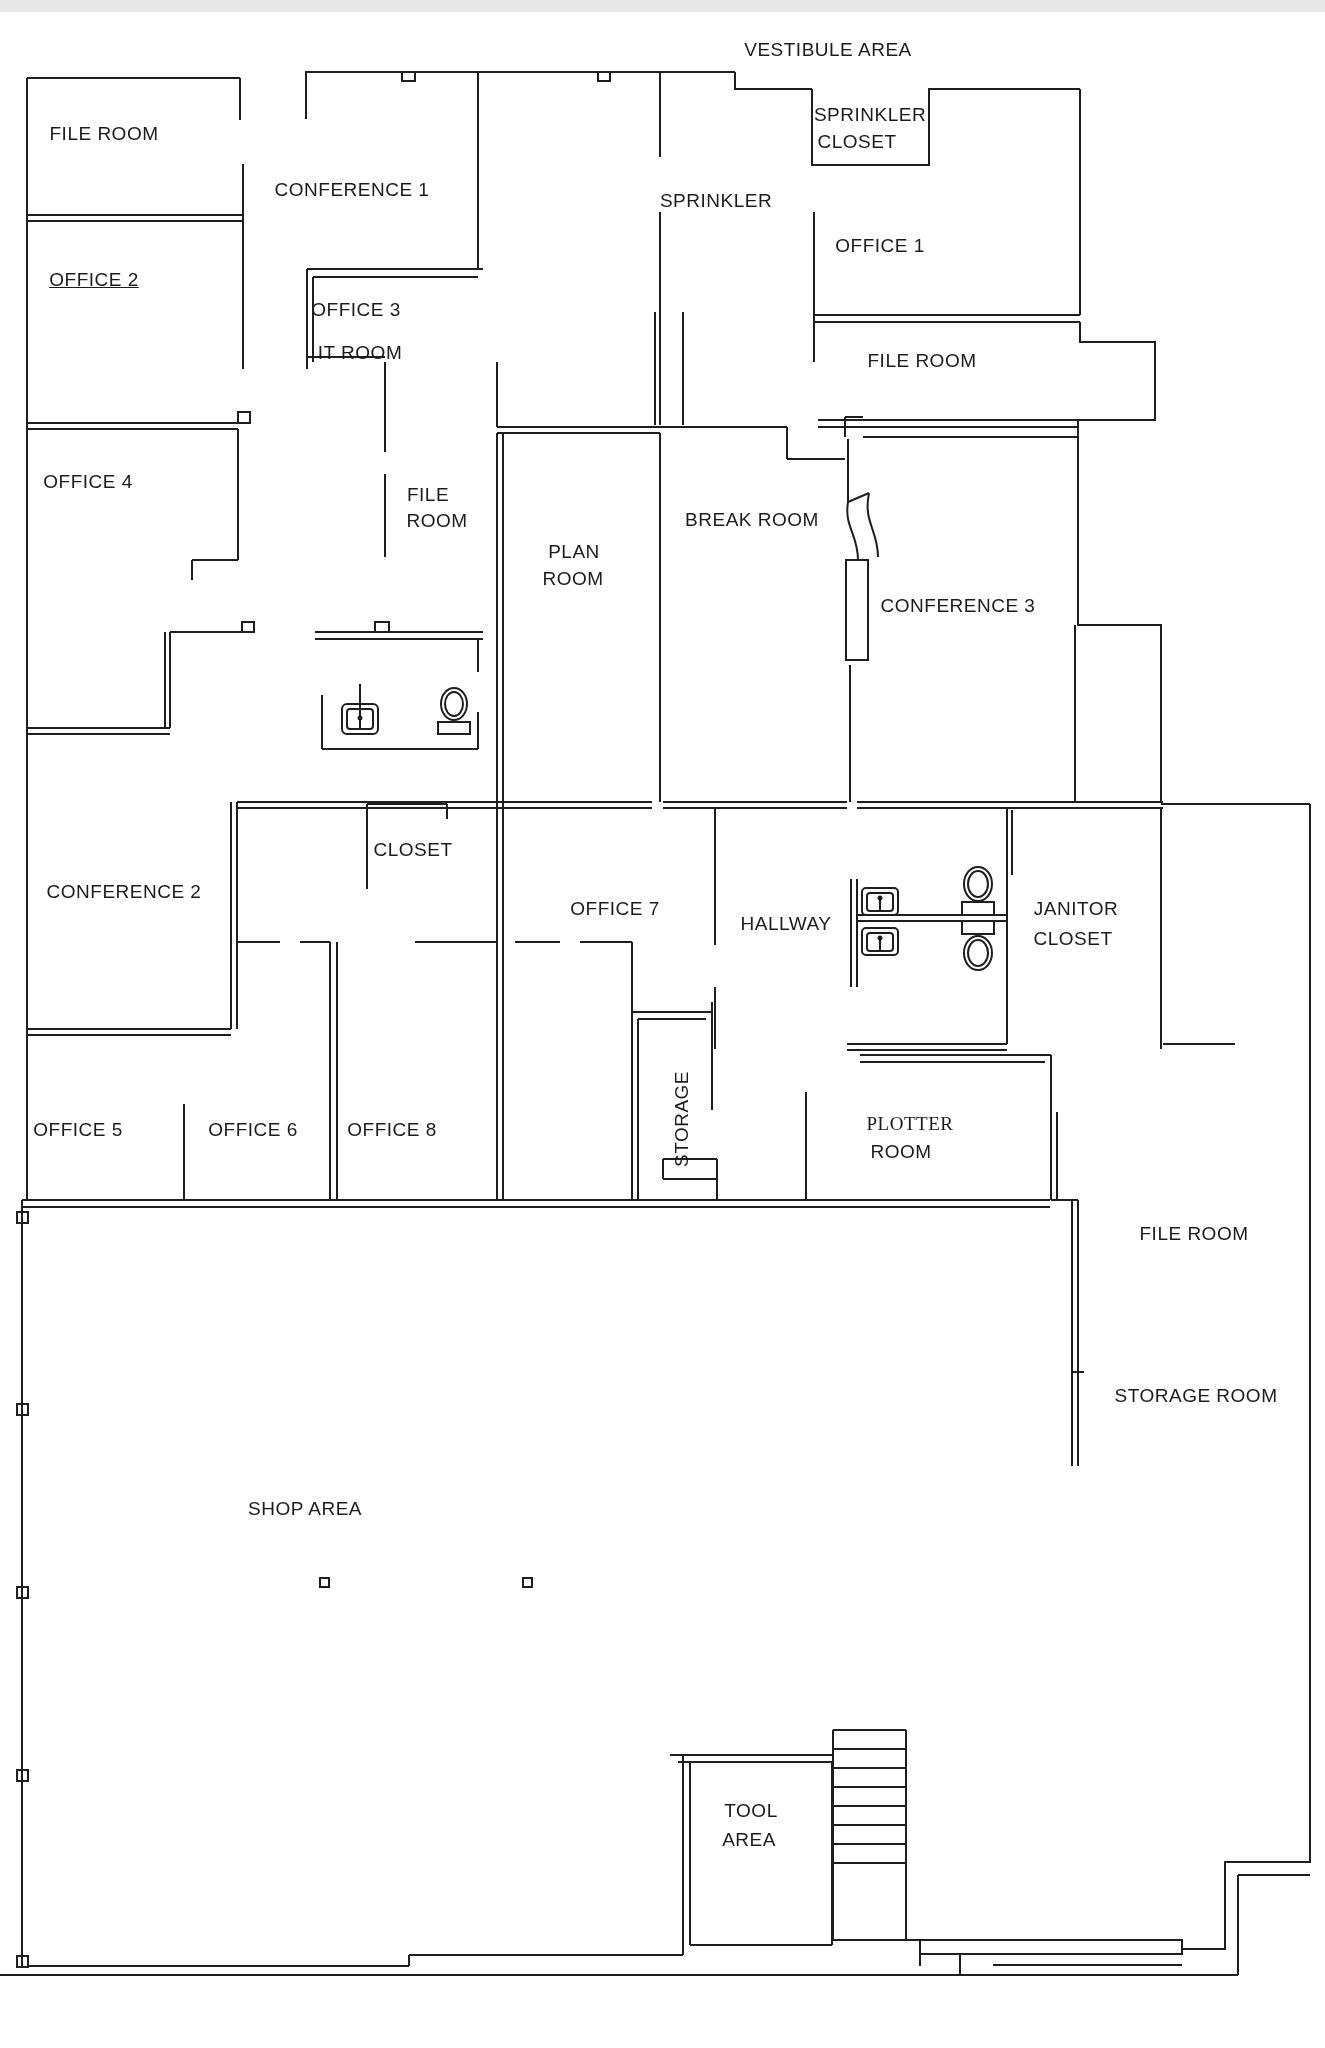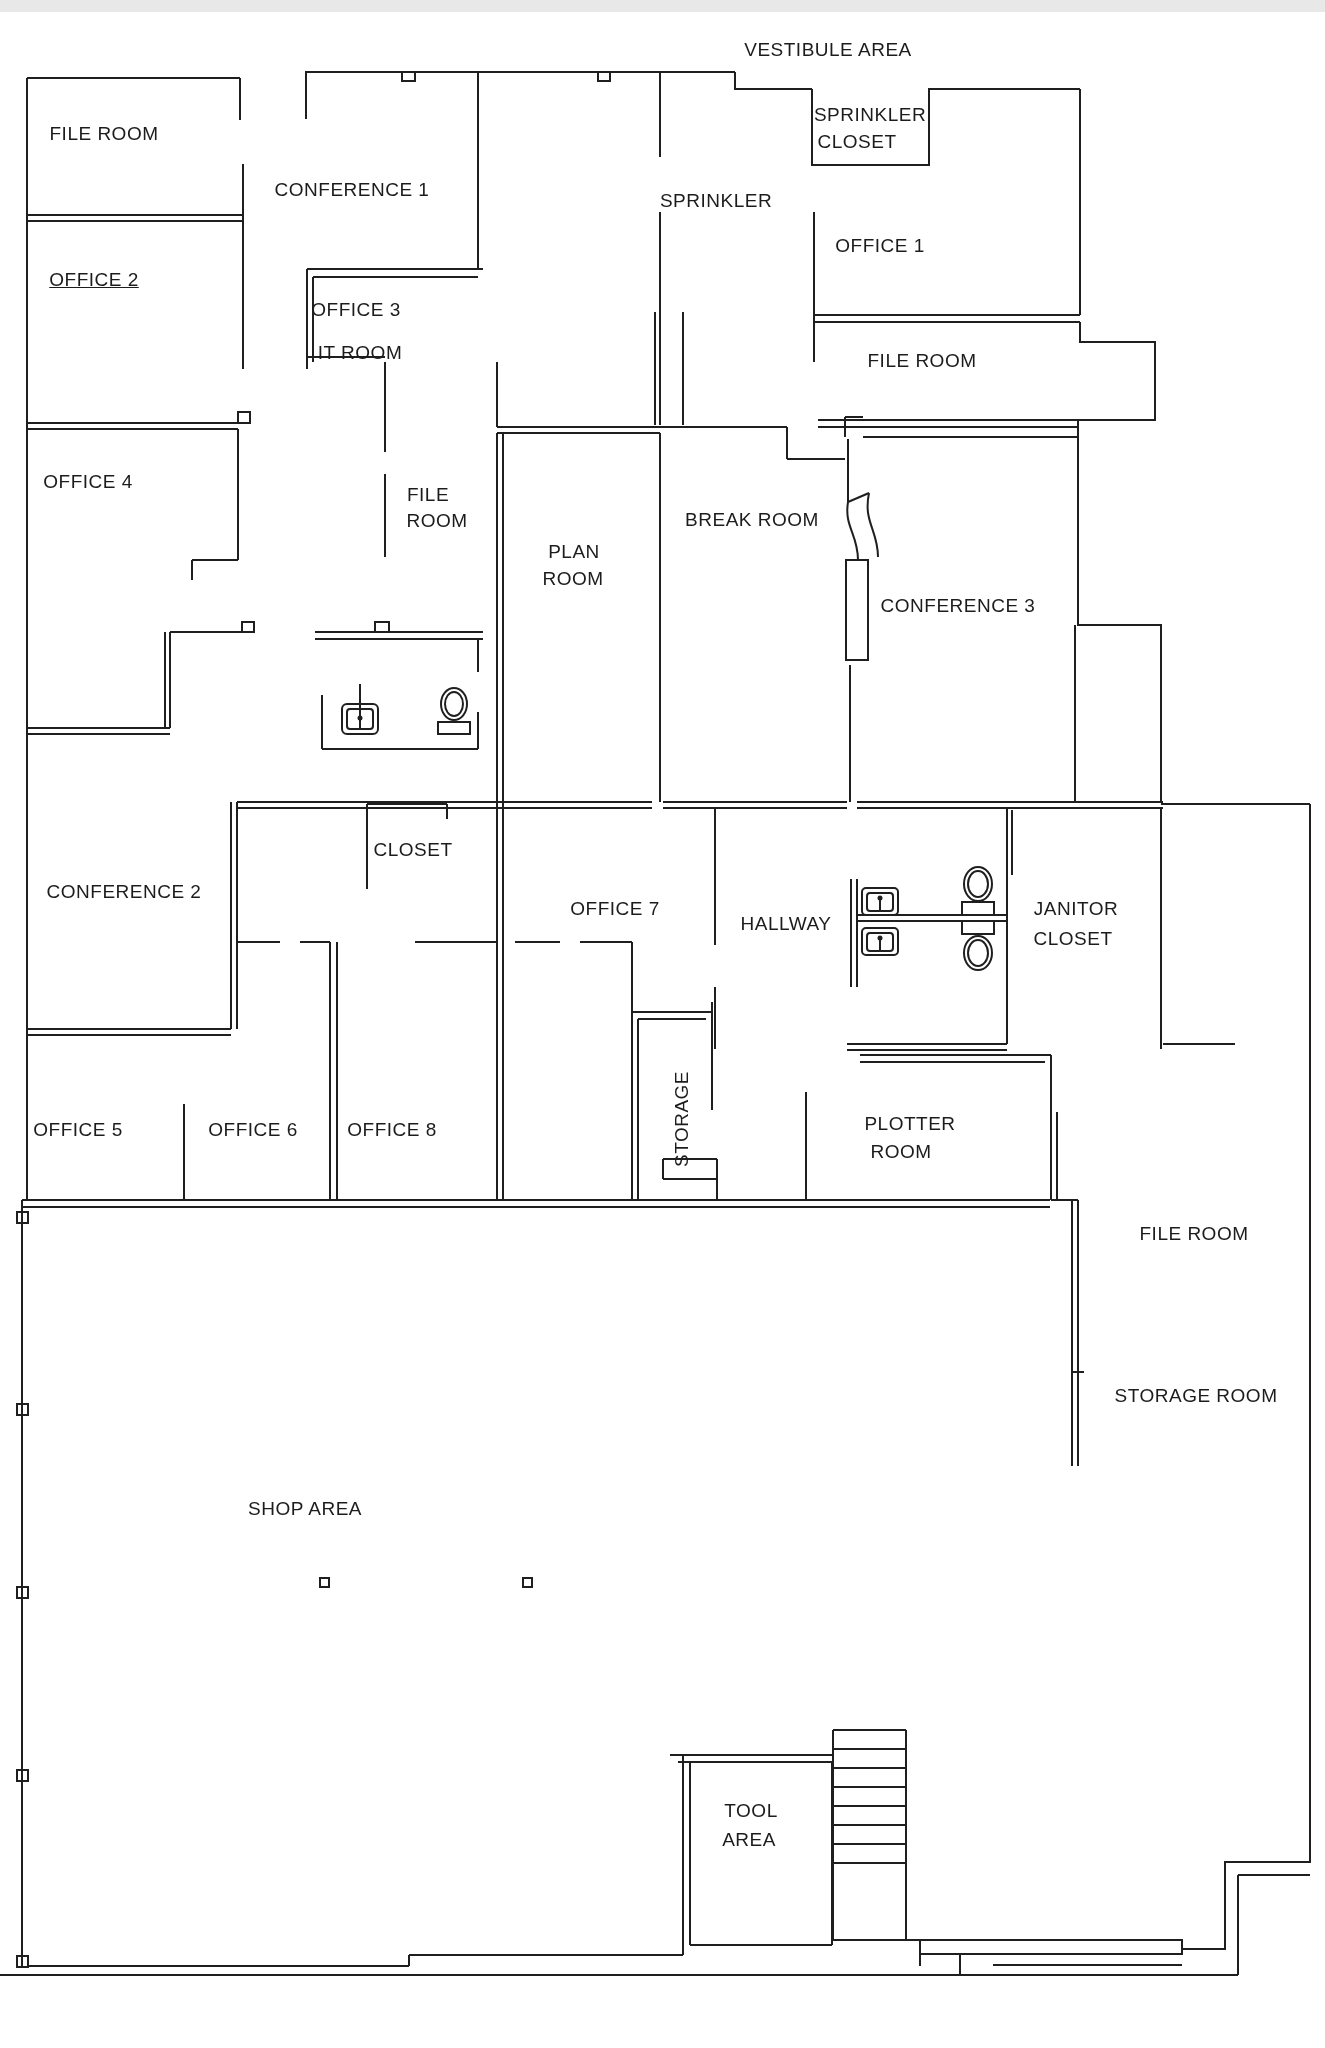--- a/index.html
+++ b/index.html
@@ -220,21 +220,21 @@
       <div class="lbl" style="left: 413px; top: 838px;">CLOSET</div>
       <div class="lbl" style="left: 124px; top: 880px;">CONFERENCE 2</div>
       <div class="lbl" style="left: 615px; top: 897px;">OFFICE 7</div>
       <div class="lbl" style="left: 786px; top: 912px;">HALLWAY</div>
       <div class="lbl" style="left: 1076px; top: 897px;">JANITOR</div>
       <div class="lbl" style="left: 1073px; top: 927px;">CLOSET</div>
       <div class="lbl" style="left: 78px; top: 1118px;">OFFICE 5</div>
       <div class="lbl" style="left: 253px; top: 1118px;">OFFICE 6</div>
       <div class="lbl" style="left: 392px; top: 1118px;">OFFICE 8</div>
       <div class="lbl rot" style="left: 682px; top: 1107px;">STORAGE</div>
-      <div class="lbl" style="left: 910px; top: 1112px;">PLOTTER</div>
+      <div class="lbl" style="left: 910px; top: 1112px; font-family: Liberation Serif, serif;">PLOTTER</div>
       <div class="lbl" style="left: 901px; top: 1140px;">ROOM</div>
       <div class="lbl" style="left: 1194px; top: 1222px;">FILE ROOM</div>
       <div class="lbl" style="left: 1196px; top: 1384px;">STORAGE ROOM</div>
       <div class="lbl" style="left: 305px; top: 1497px;">SHOP AREA</div>
       <div class="lbl" style="left: 751px; top: 1799px; text-align: center;">TOOL</div>
       <div class="lbl" style="left: 749px; top: 1828px;">AREA</div>
     </div>
 </div>
 
 </body></html>

